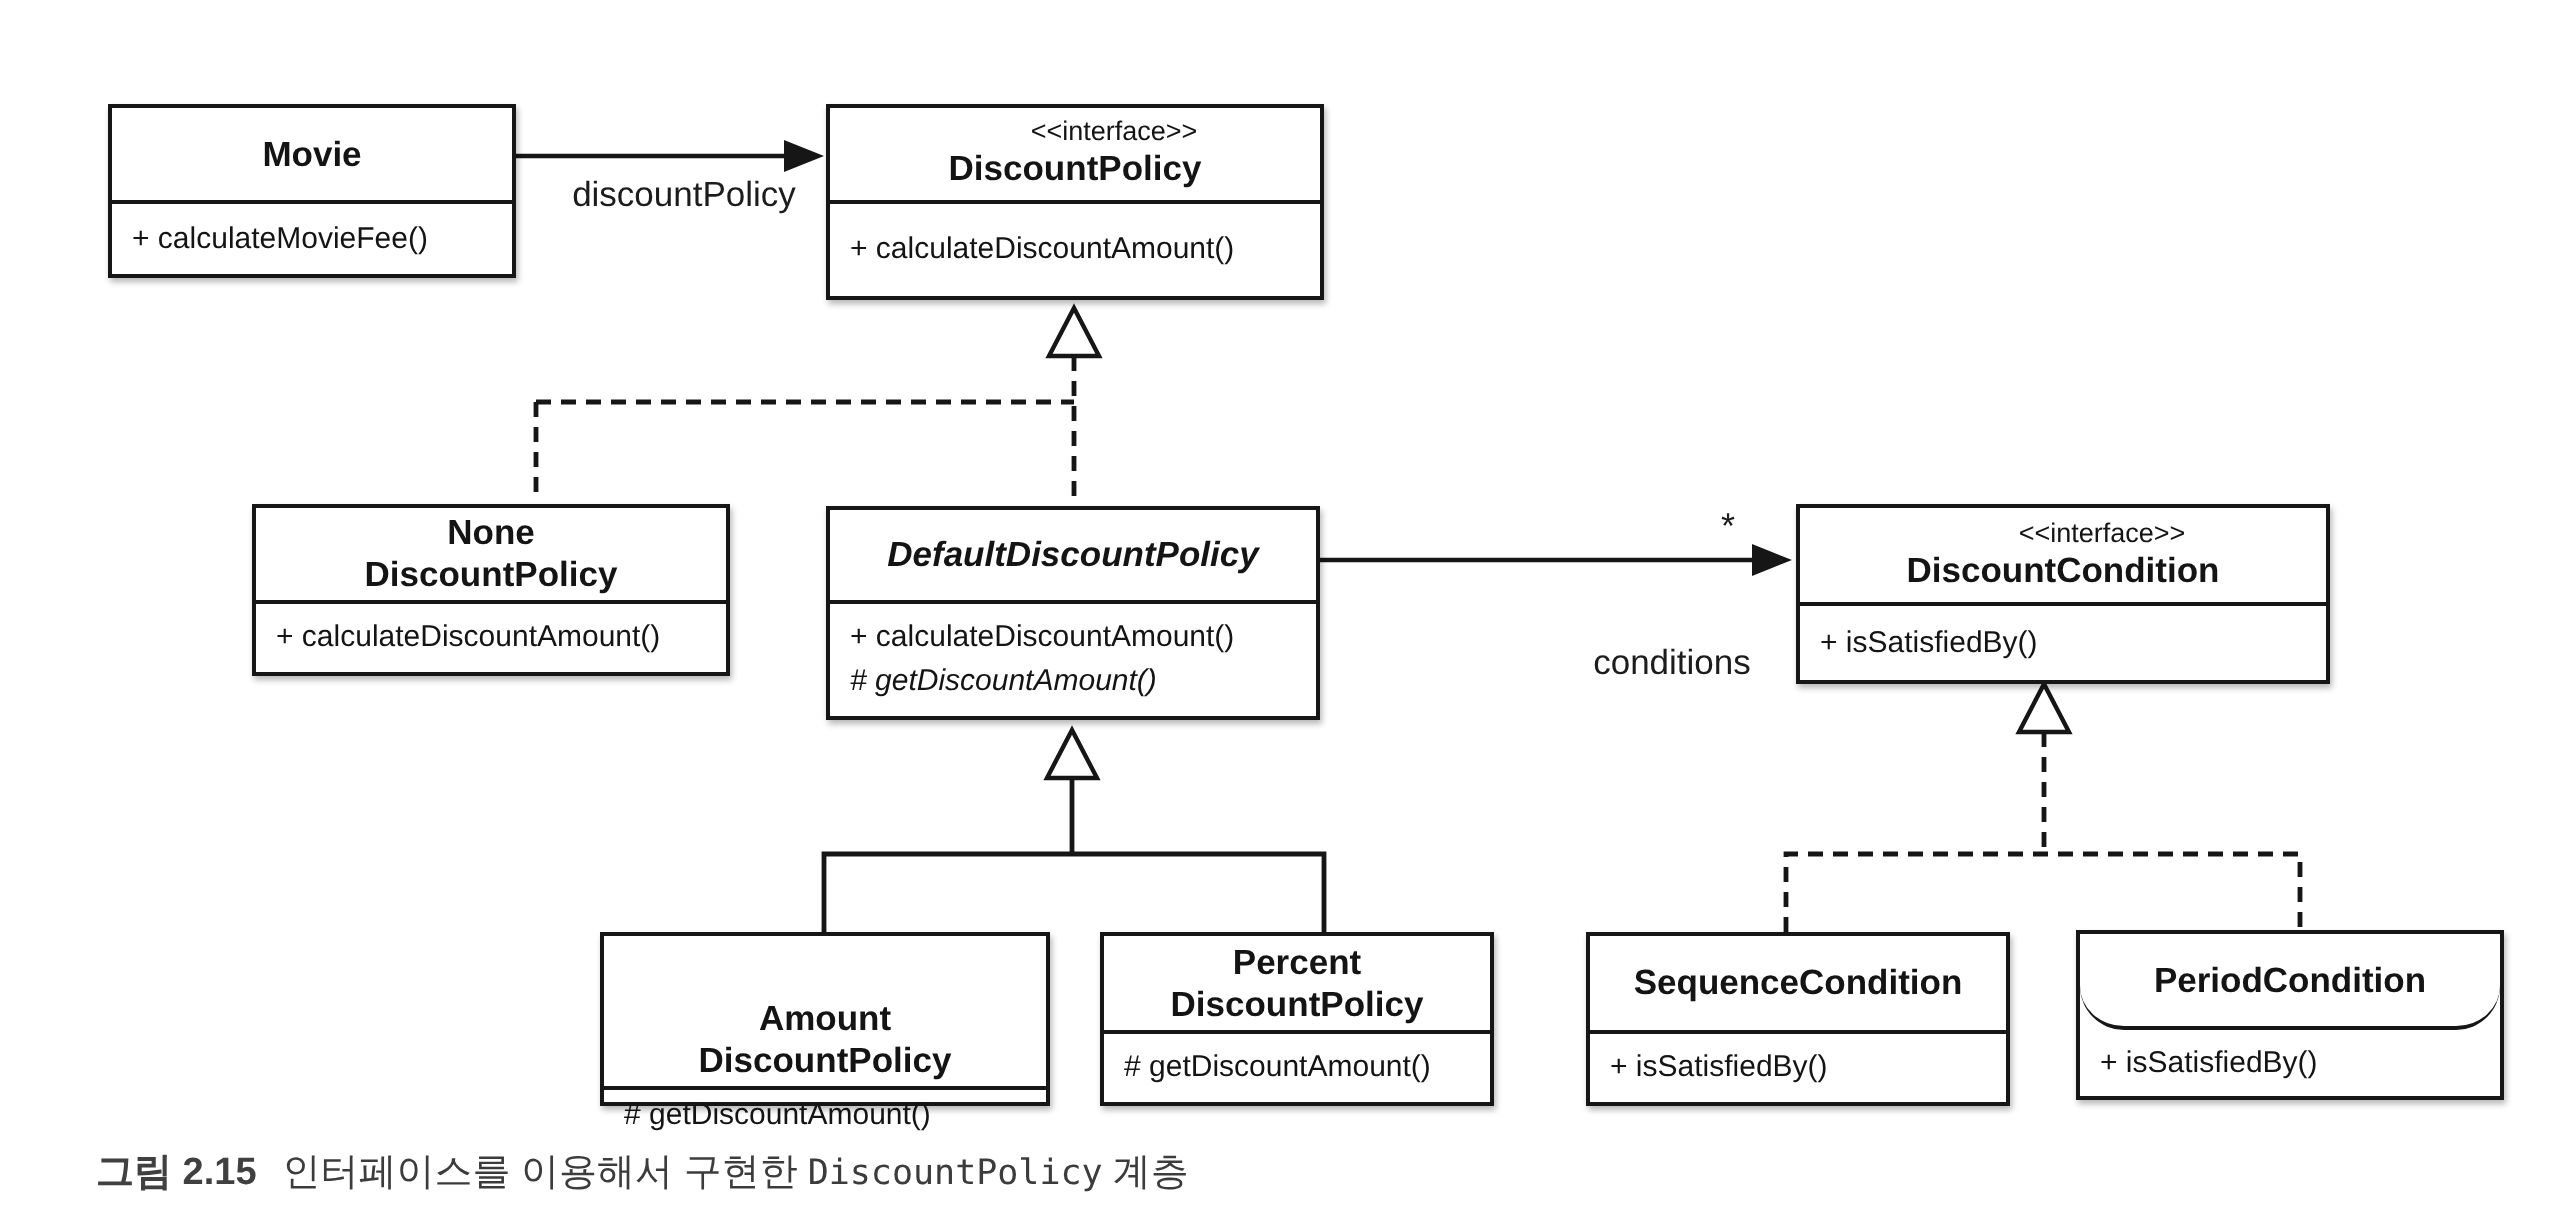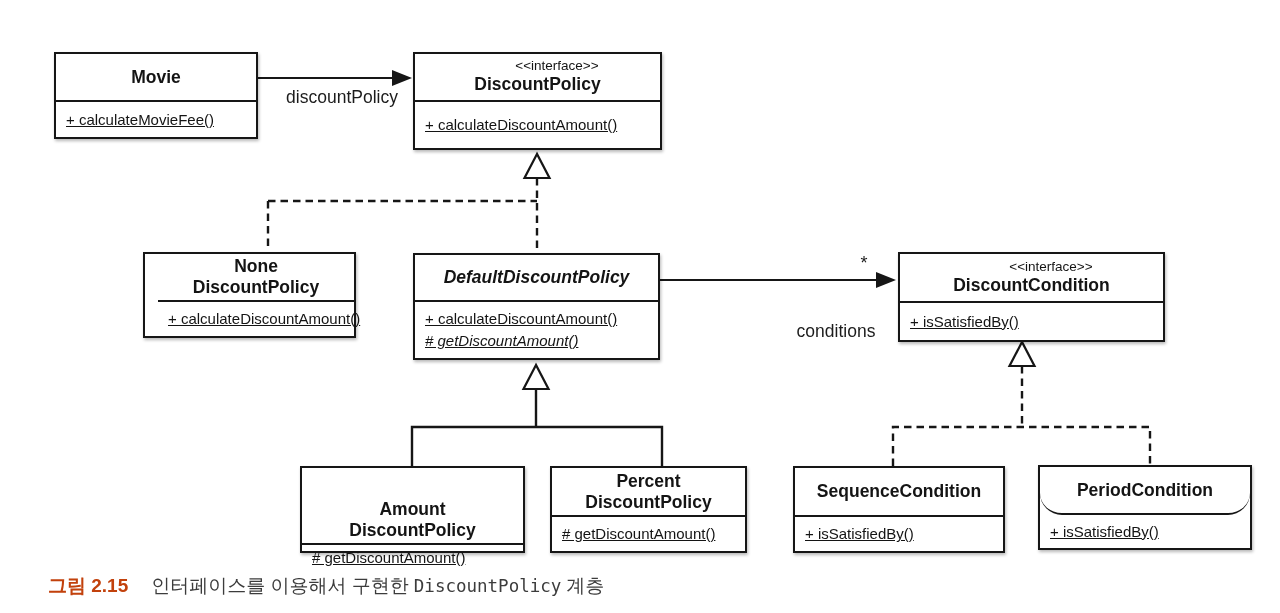--- a/index.html
+++ b/index.html
@@ -58,30 +58,29 @@
     display: flex;
     flex-direction: column;
     justify-content: center;
     padding: 2px 10px;
   }
   .method {
     font-size: 15px;
     line-height: 1.45;
     text-align: left;
     white-space: nowrap;
-    text-decoration: underline;
   }
   .method.italic { font-style: italic; }
 
   
   #box-movie              { left: 54px;   top: 52px;  width: 204px; height: 87px; }
   #box-movie .box-header  { height: 48px; }
   #box-discount-policy              { left: 413px;  top: 52px;  width: 249px; height: 98px; }
   #box-discount-policy .box-header  { height: 48px; }
-  #box-none-discount-policy             { left: 143px;  top: 252px; width: 213px; height: 86px; padding-left: 13px; }
+  #box-none-discount-policy             { left: 126px;  top: 252px; width: 239px; height: 86px; }
   #box-none-discount-policy .box-header { height: 48px; }
   #box-default-discount-policy              { left: 413px;  top: 253px; width: 247px; height: 107px; }
   #box-default-discount-policy .box-header  { height: 47px; }
   #box-discount-condition              { left: 898px;  top: 252px; width: 267px; height: 90px; }
   #box-discount-condition .box-header  { height: 49px; }
   #box-amount-discount-policy              { left: 300px;  top: 466px; width: 225px; height: 87px; }
   #box-amount-discount-policy .box-header  { height: 49px; margin-top: 28px; }
   #box-percent-discount-policy              { left: 550px;  top: 466px; width: 197px; height: 87px; }
   #box-percent-discount-policy .box-header  { height: 49px; }
   #box-sequence-condition              { left: 793px;  top: 466px; width: 212px; height: 87px; }
@@ -103,23 +102,23 @@
   #caption {
     position: absolute;
     z-index: 3;
     left: 48px;
     top: 573px;
     font-size: 19px;
     color: #3c3c3c;
     white-space: nowrap;
   }
   #caption .figure-label {
-    color: #c2410c;
+    color: #404040;
     font-weight: bold;
-    margin-right: 23px;
+    margin-right: 13px;
   }
   #caption .caption-code {
     font-family: "DejaVu Sans Mono", "Liberation Mono", monospace;
     font-size: 17.5px;
     margin: 0 5px;
   }
 </style>
 </head>
 <body>
 

